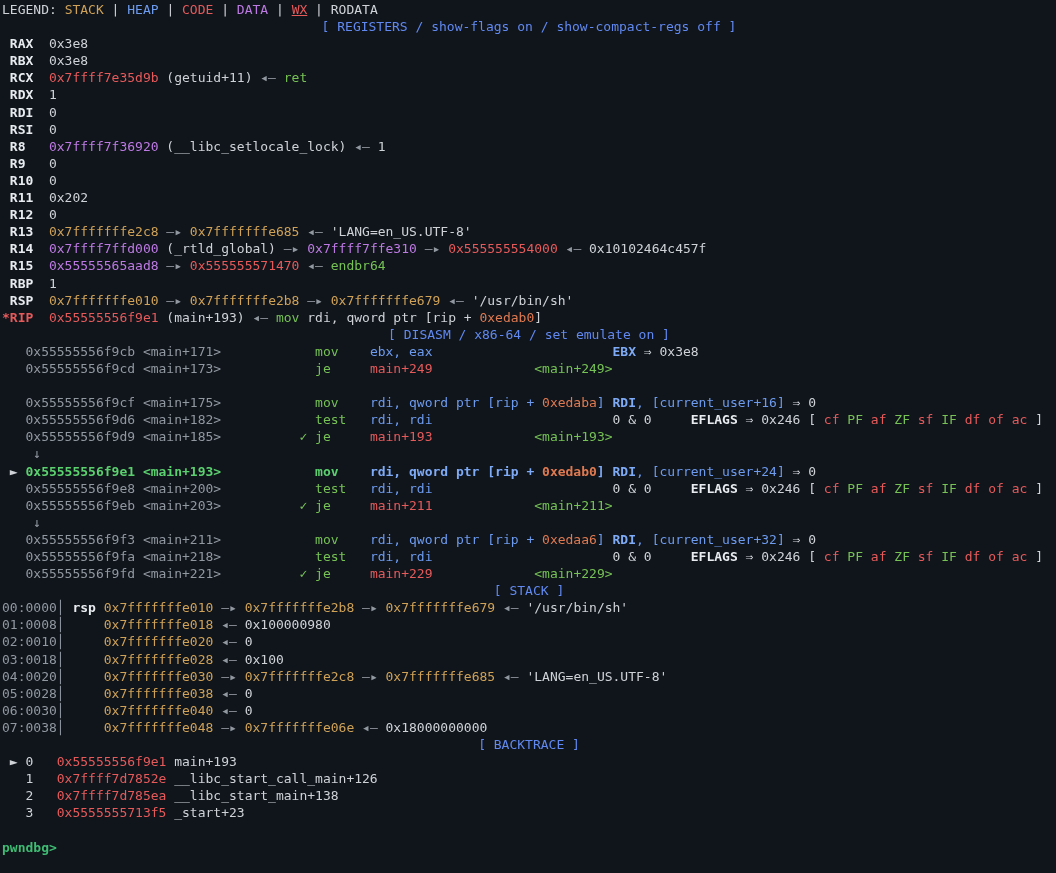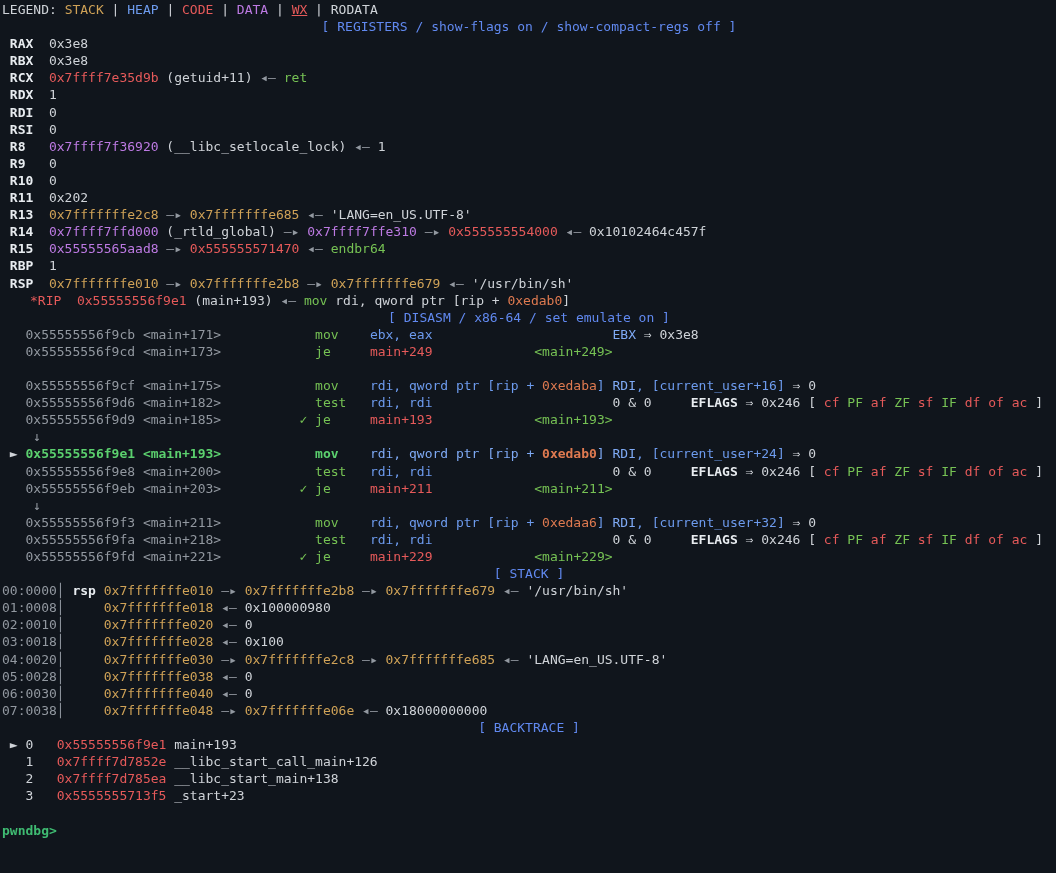--- a/index.html
+++ b/index.html
@@ -13,23 +13,23 @@
     overflow:hidden;
   }
   .tline{height:17.1px;line-height:17.1px;white-space:pre;}
   .rule{display:flex;align-items:center;height:17.1px;flex-direction:column;}
   .rline{flex:1;height:2px;background:var(--hline,#3e5fd8);}
   .rlabel{color:var(--hlabel,#6189f0);padding:0 3px;white-space:pre;}
   .c-f{color:var(--fg,#cfd3d8);}
   .c-d{color:var(--dim,#9298a0);}
   .c-w{color:var(--white,#e8ecf0);font-weight:bold;}
   .c-r{color:var(--red,#e65a5a);}
-  .c-R{color:var(--red,#e65a5a);font-weight:normal;margin-left:28px;}
+  .c-R{color:var(--red,#e65a5a);font-weight:bold;}
   .c-b{color:var(--blue,#6d9bee);}
-  .c-B{color:var(--bblue,#7faaf5);font-weight:normal;}
+  .c-B{color:var(--bblue,#7faaf5);font-weight:bold;}
   .c-p{color:var(--purple,#bd7ae3);}
   .c-y{color:var(--yellow,#cfa257);}
   .c-g{color:var(--green,#76c254);}
   .c-G{color:var(--bgreen,#5bd06e);font-weight:bold;}
   .c-o{color:var(--orange,#df7a50);}
   .c-O{color:var(--orange,#df7a50);font-weight:bold;}
   .c-x{color:var(--red,#e65a5a);text-decoration:underline;}
   .c-P{color:var(--promptc,#3fbb72);font-weight:bold;}
 </style>
 </head>
@@ -45,20 +45,21 @@
     <div class="tline"><span class="c-w"> RAX  </span><span class="c-f">0x3e8</span></div>
     <div class="tline"><span class="c-w"> RBX  </span><span class="c-f">0x3e8</span></div>
     <div class="tline"><span class="c-w"> RCX  </span><span class="c-r">0x7ffff7e35d9b</span><span class="c-f"> (getuid+11) </span><span class="c-d">◂— </span><span class="c-g">ret</span></div>
     <div class="tline"><span class="c-w"> RDX  </span><span class="c-f">1</span></div>
     <div class="tline"><span class="c-w"> RDI  </span><span class="c-f">0</span></div>
     <div class="tline"><span class="c-w"> RSI  </span><span class="c-f">0</span></div>
     <div class="tline"><span class="c-w"> R8   </span><span class="c-p">0x7ffff7f36920</span><span class="c-f"> (__libc_setlocale_lock) </span><span class="c-d">◂— </span><span class="c-f">1</span></div>
     <div class="tline"><span class="c-w"> R9   </span><span class="c-f">0</span></div>
     <div class="tline"><span class="c-w"> R10  </span><span class="c-f">0</span></div>
     <div class="tline"><span class="c-w"> R11  </span><span class="c-f">0x202</span></div>
+    <div class="tline"><span class="c-w"> R12  </span><span class="c-f">0</span></div>
     <div class="tline"><span class="c-w"> R13  </span><span class="c-y">0x7fffffffe2c8</span><span class="c-d"> —▸ </span><span class="c-y">0x7fffffffe685</span><span class="c-d"> ◂— </span><span class="c-f">'LANG=en_US.UTF-8'</span></div>
     <div class="tline"><span class="c-w"> R14  </span><span class="c-p">0x7ffff7ffd000</span><span class="c-f"> (_rtld_global) </span><span class="c-d">—▸ </span><span class="c-p">0x7ffff7ffe310</span><span class="c-d"> —▸ </span><span class="c-r">0x555555554000</span><span class="c-d"> ◂— </span><span class="c-f">0x10102464c457f</span></div>
     <div class="tline"><span class="c-w"> R15  </span><span class="c-p">0x55555565aad8</span><span class="c-d"> —▸ </span><span class="c-r">0x555555571470</span><span class="c-d"> ◂— </span><span class="c-g">endbr64</span></div>
     <div class="tline"><span class="c-w"> RBP  </span><span class="c-f">1</span></div>
     <div class="tline"><span class="c-w"> RSP  </span><span class="c-y">0x7fffffffe010</span><span class="c-d"> —▸ </span><span class="c-y">0x7fffffffe2b8</span><span class="c-d"> —▸ </span><span class="c-y">0x7fffffffe679</span><span class="c-d"> ◂— </span><span class="c-f">'/usr/bin/sh'</span></div>
     <div class="tline"><span class="c-R">*RIP  </span><span class="c-r">0x55555556f9e1</span><span class="c-f"> (main+193) </span><span class="c-d">◂— </span><span class="c-g">mov</span><span class="c-f"> rdi, qword ptr [rip + </span><span class="c-o">0xedab0</span><span class="c-f">]</span></div>
     <div class="rule">
       <span class="rline"></span>
       <span class="rlabel">[ DISASM / x86-64 / set emulate on ]</span>
       <span class="rline"></span>

